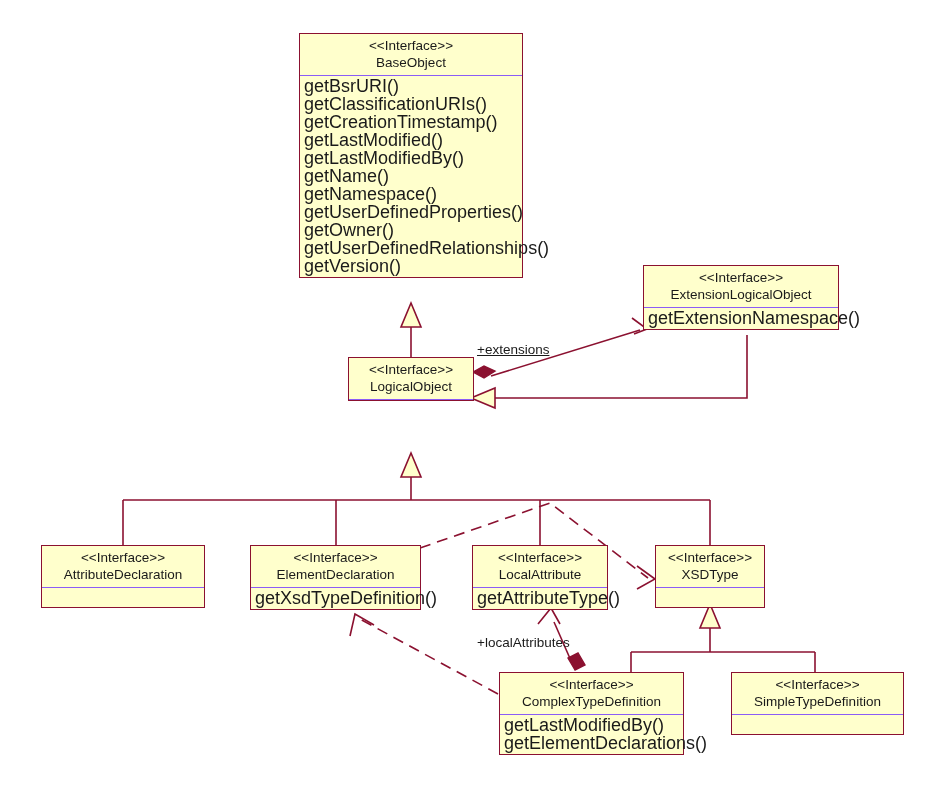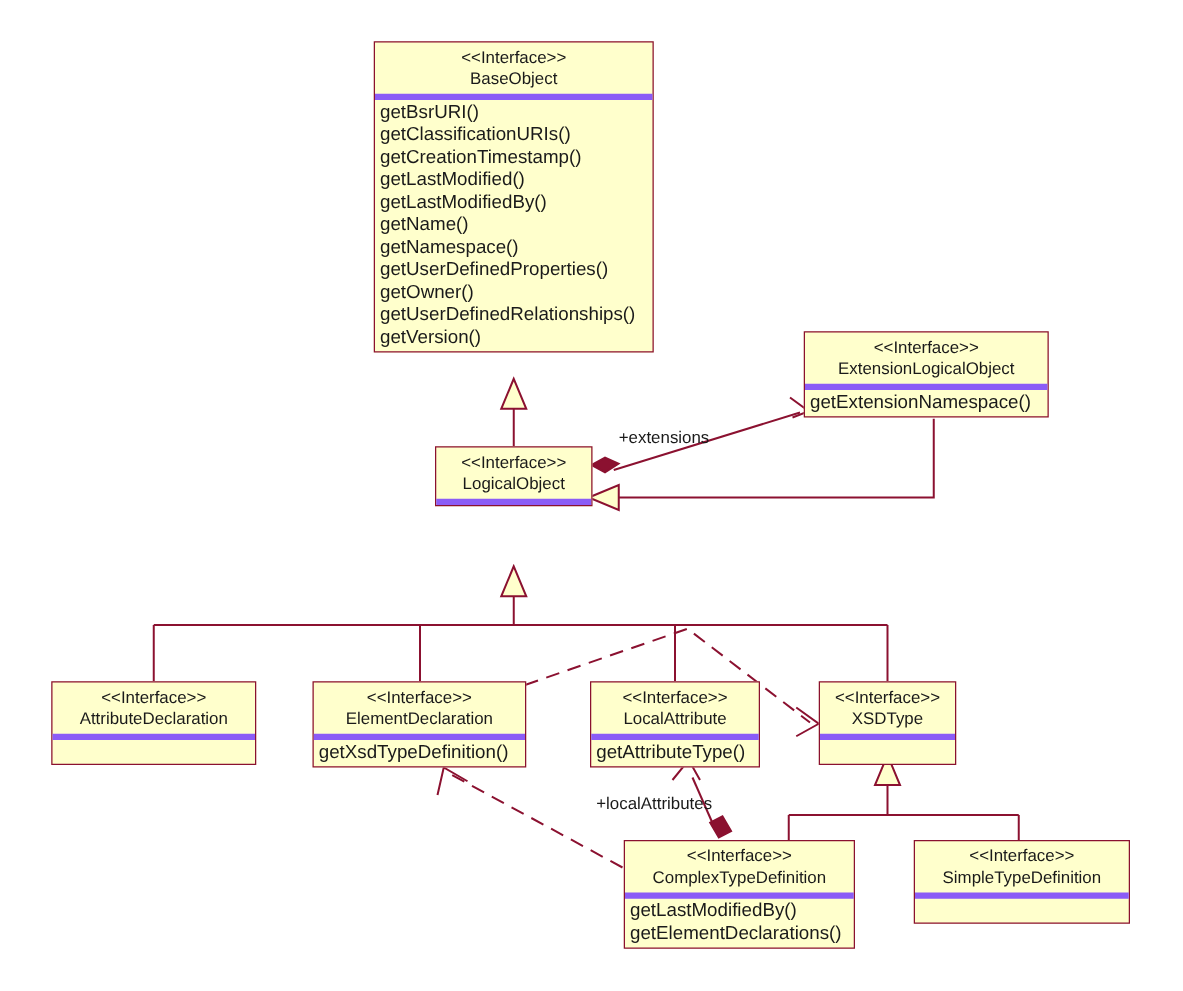--- a/index.html
+++ b/index.html
@@ -28,39 +28,39 @@
   }
   .uml-class {
     position: absolute;
     box-sizing: border-box;
     border: 1px solid #8b1130;
     background: #ffffcc;
     z-index: 5;
   }
   .uml-header {
     box-sizing: border-box;
-    border-bottom: 5px solid #8b5cf6;
+    border-bottom: 1px solid #8b5cf6;
     padding: 3px 6px 4px 6px;
     text-align: center;
     font-size: 13.5px;
     line-height: 17px;
     color: #1a1a1a;
   }
   .uml-header .stereo {
     display: block;
     white-space: nowrap;
   }
   .uml-header .cname {
     display: block;
     white-space: nowrap;
   }
   .uml-members {
     box-sizing: border-box;
     padding: 1px 0 2px 4px;
-    font-size: 15px;
+    font-size: 18px;
     line-height: 18px;
     color: #1a1a1a;
     text-align: left;
   }
   .uml-members.empty {
     min-height: 19px;
   }
   .member {
     white-space: nowrap;
   }
@@ -136,21 +136,21 @@
         <line x1="710" y1="628" x2="710" y2="652"></line>
         <polygon points="710,604 700,628 720,628" fill="#ffffcc" stroke="#8b1130" stroke-width="1.6"></polygon>
         <line x1="631" y1="652" x2="815" y2="652"></line>
         <line x1="631" y1="652" x2="631" y2="672"></line>
         <line x1="815" y1="652" x2="815" y2="672"></line>
       </g>
 
     </g>
   </svg>
 
-  <div class="edge-label" style="left:495px; top:342px;">+extensions</div>
+  <div class="edge-label" style="left:477px; top:342px;text-decoration:underline;">+extensions</div>
 
   <div class="edge-label" style="left:477px; top:635px;">+localAttributes</div>
 
   <div class="uml-class" style="left:299px; top:33px; width:224px;">
     <div class="uml-header">
       <span class="stereo">&lt;&lt;Interface&gt;&gt;</span>
       <span class="cname">BaseObject</span>
     </div>
     <div class="uml-members">
       <div class="member">getBsrURI()</div>

